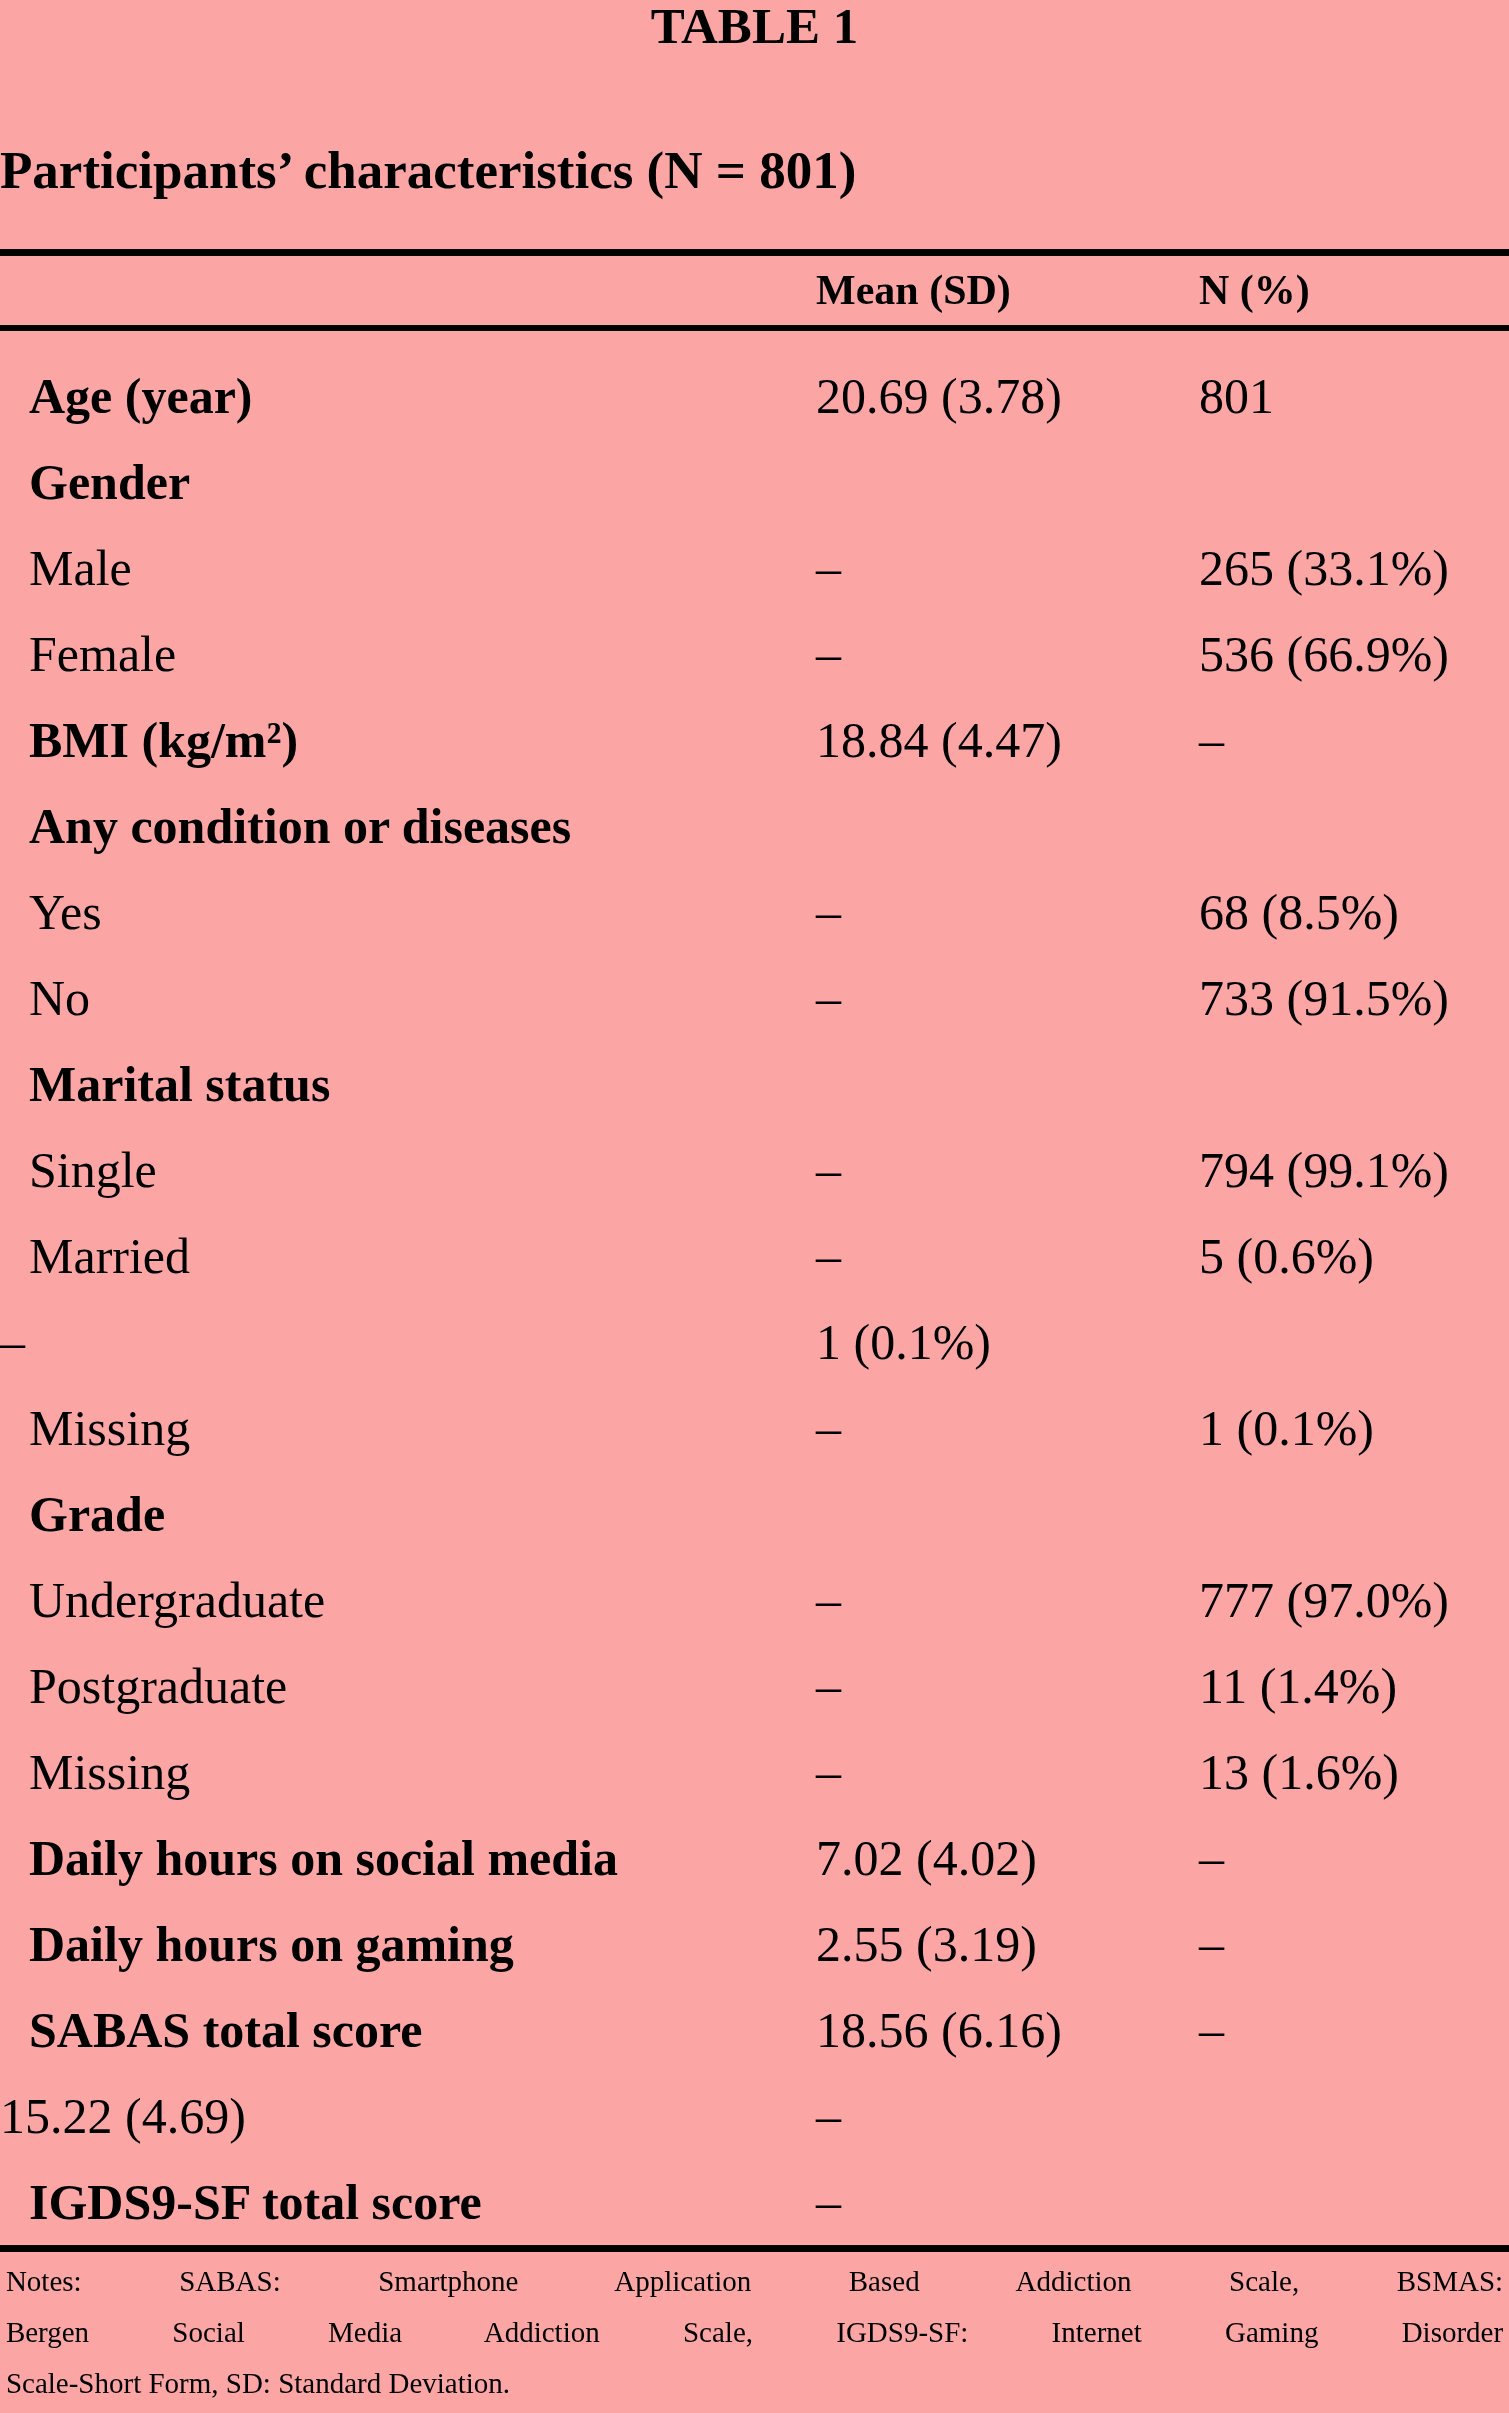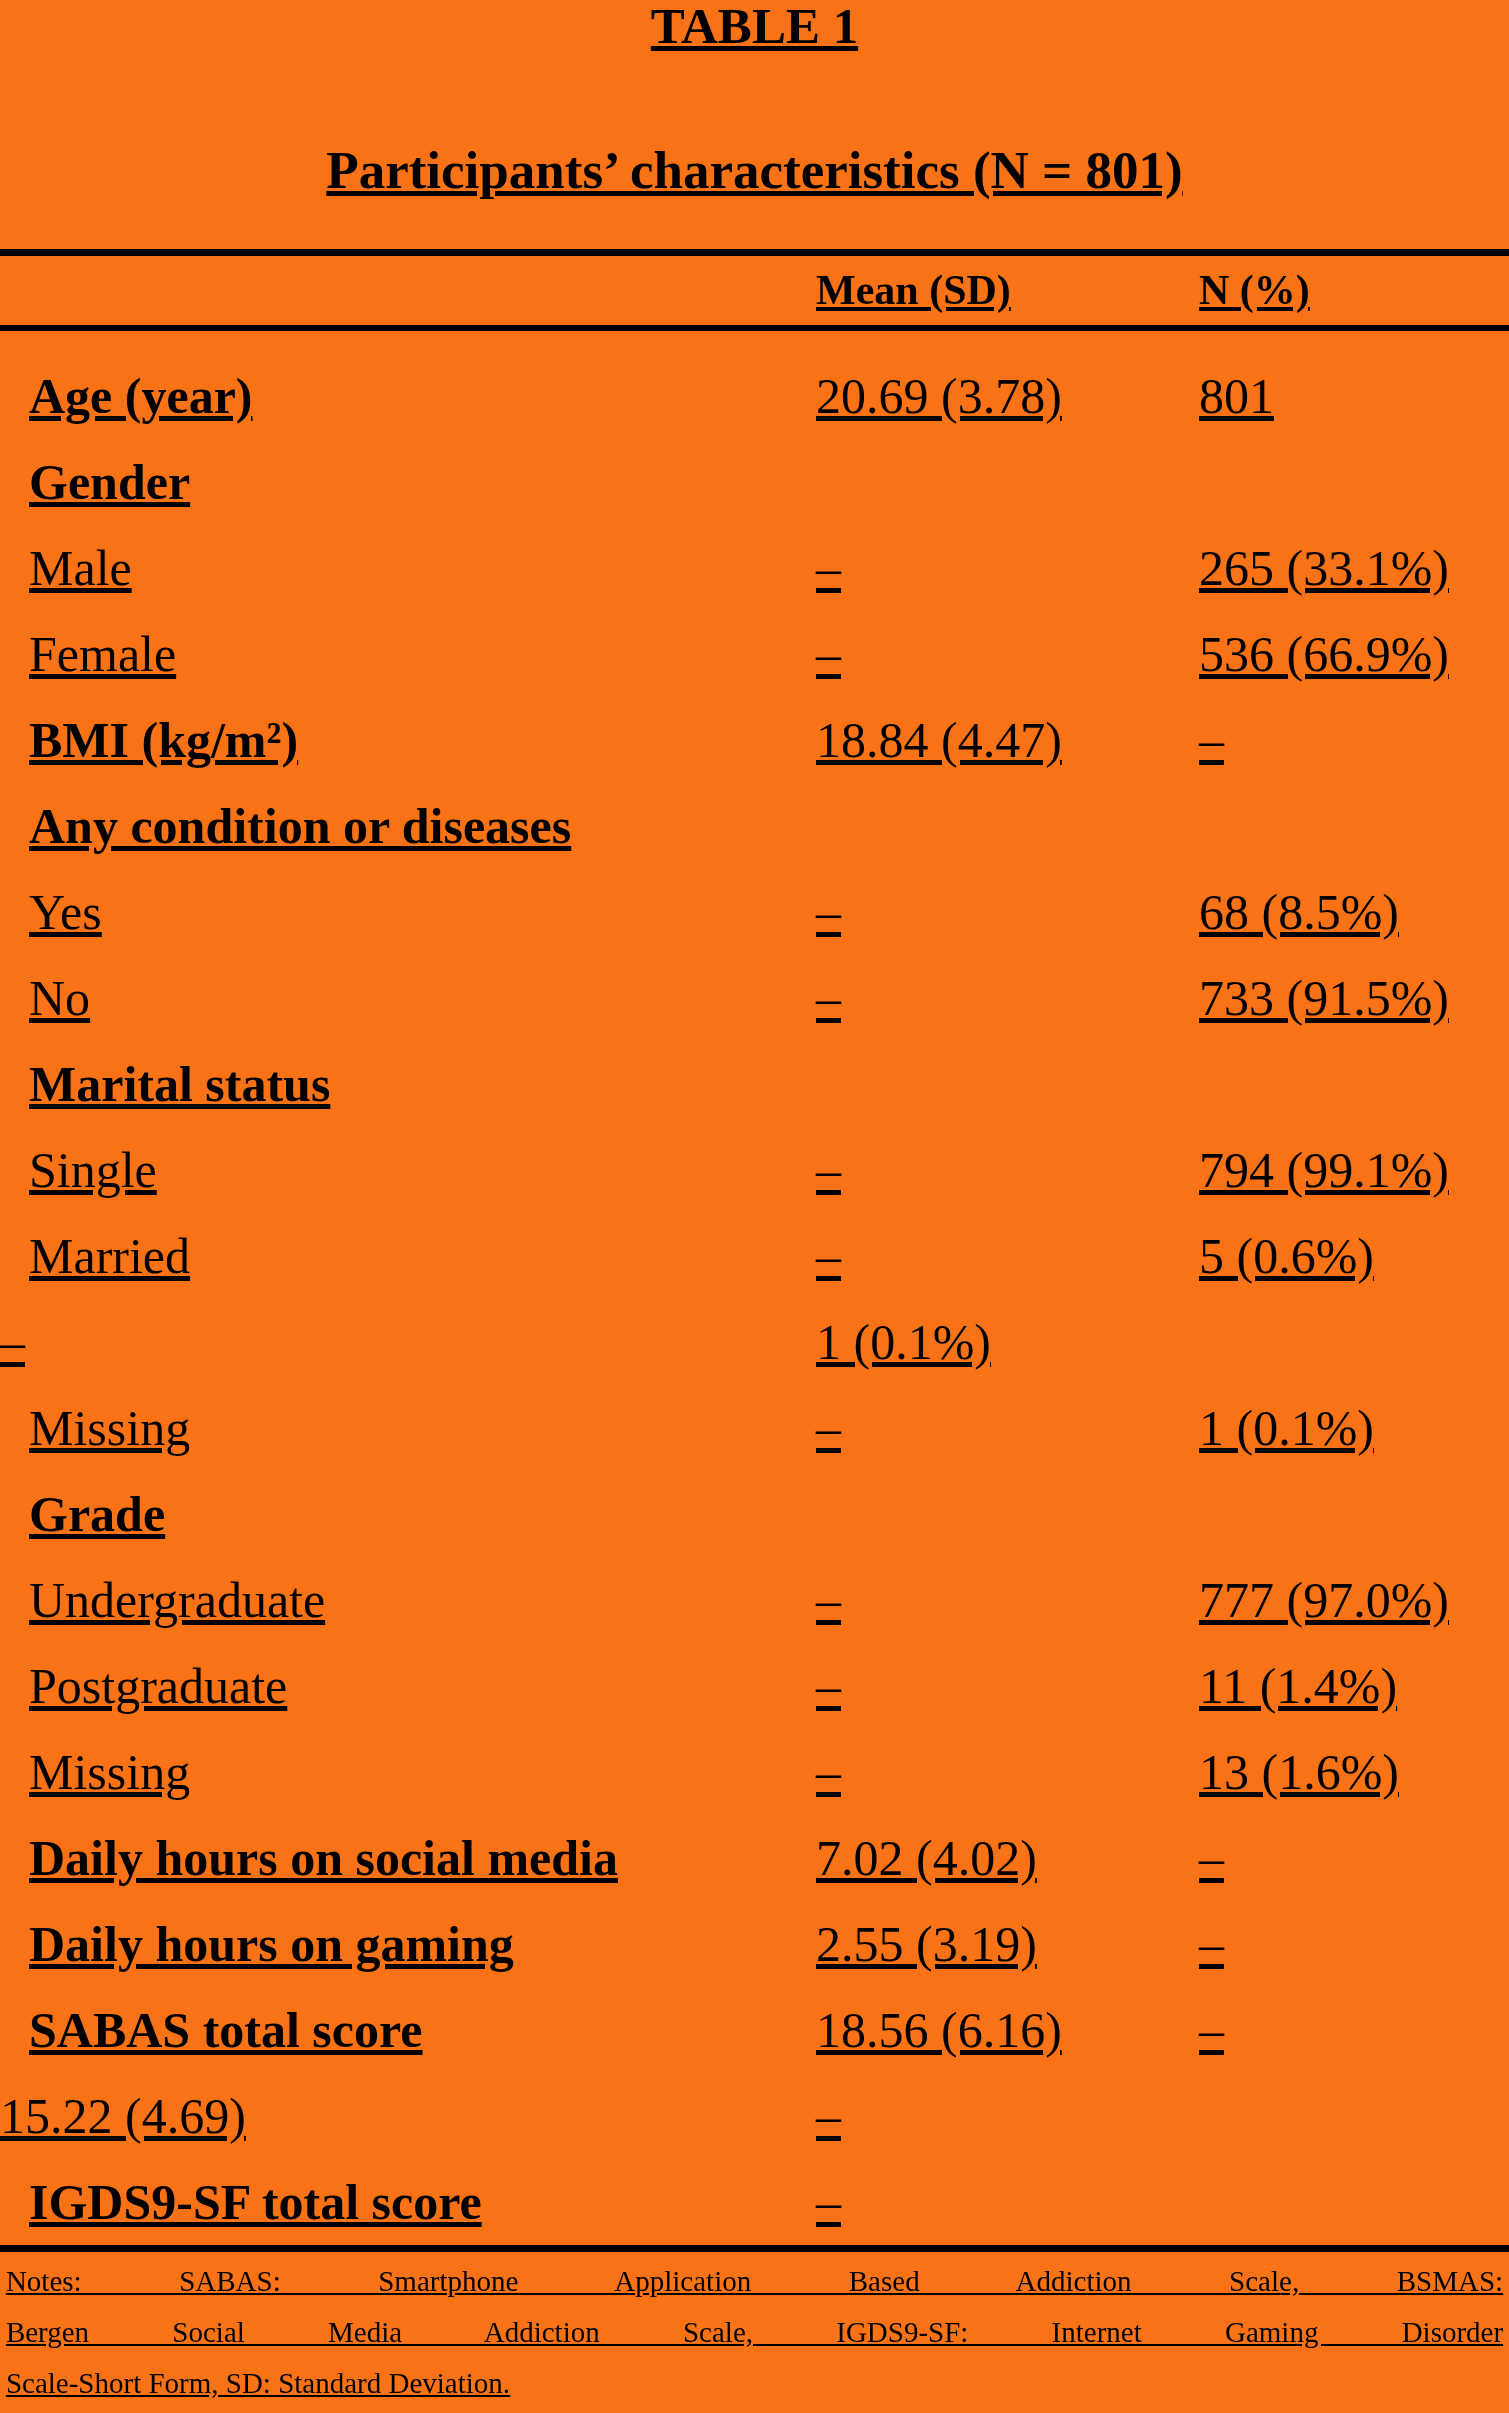--- a/index.html
+++ b/index.html
@@ -11,31 +11,29 @@
     width: 1509px;
     height: 2413px;
     overflow: hidden;
     color: #000000;
     font-family: "Liberation Serif", "DejaVu Serif", serif;
   }
   .page {
     position: relative;
     width: 1509px;
     height: 2413px;
-    background: #f97316;
-    text-decoration: underline;
+    background: #fca5a5;
   }
   .table-label {
     text-align: center;
     font-weight: bold;
     font-size: 51px;
     line-height: 53px;
   }
   .table-title {
-    text-align: center;
     font-weight: bold;
     font-size: 53px;
     line-height: 59px;
     margin-top: 88px;
   }
   .rule {
     height: 6.6px;
     background: #000000;
   }
   .rule-top { margin-top: 49px; }

